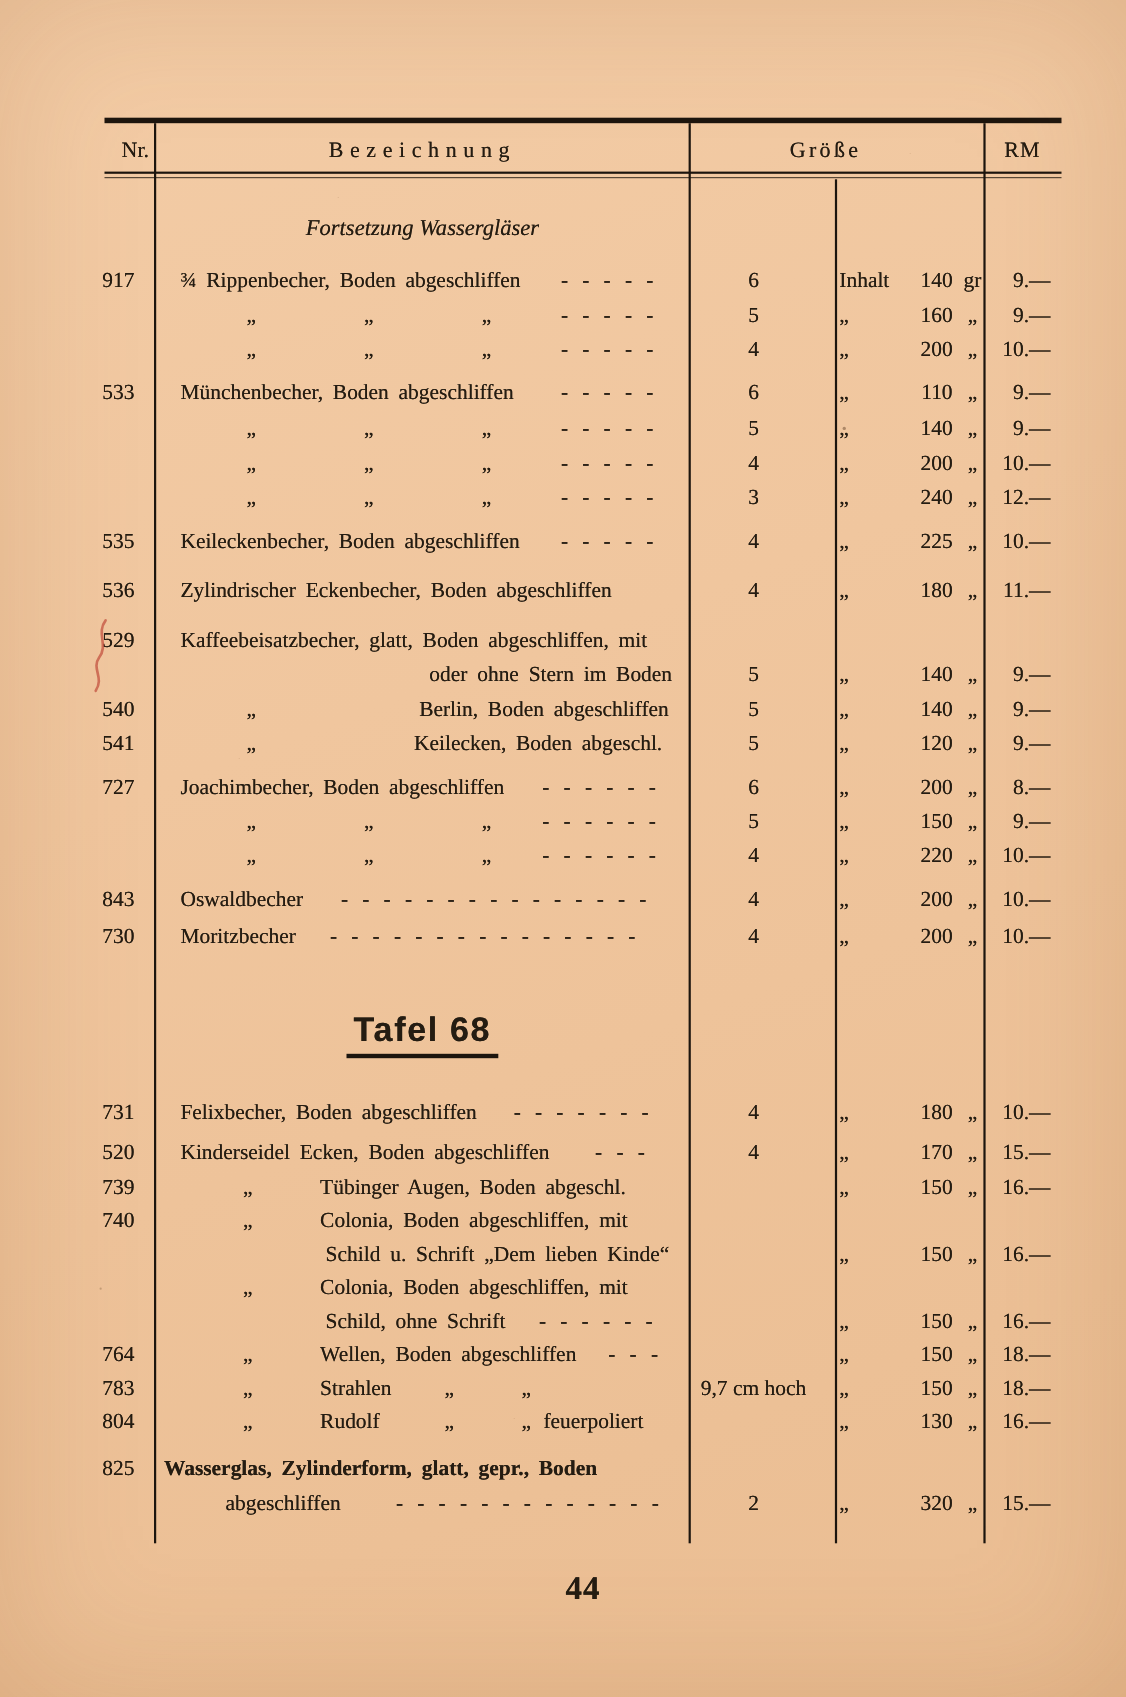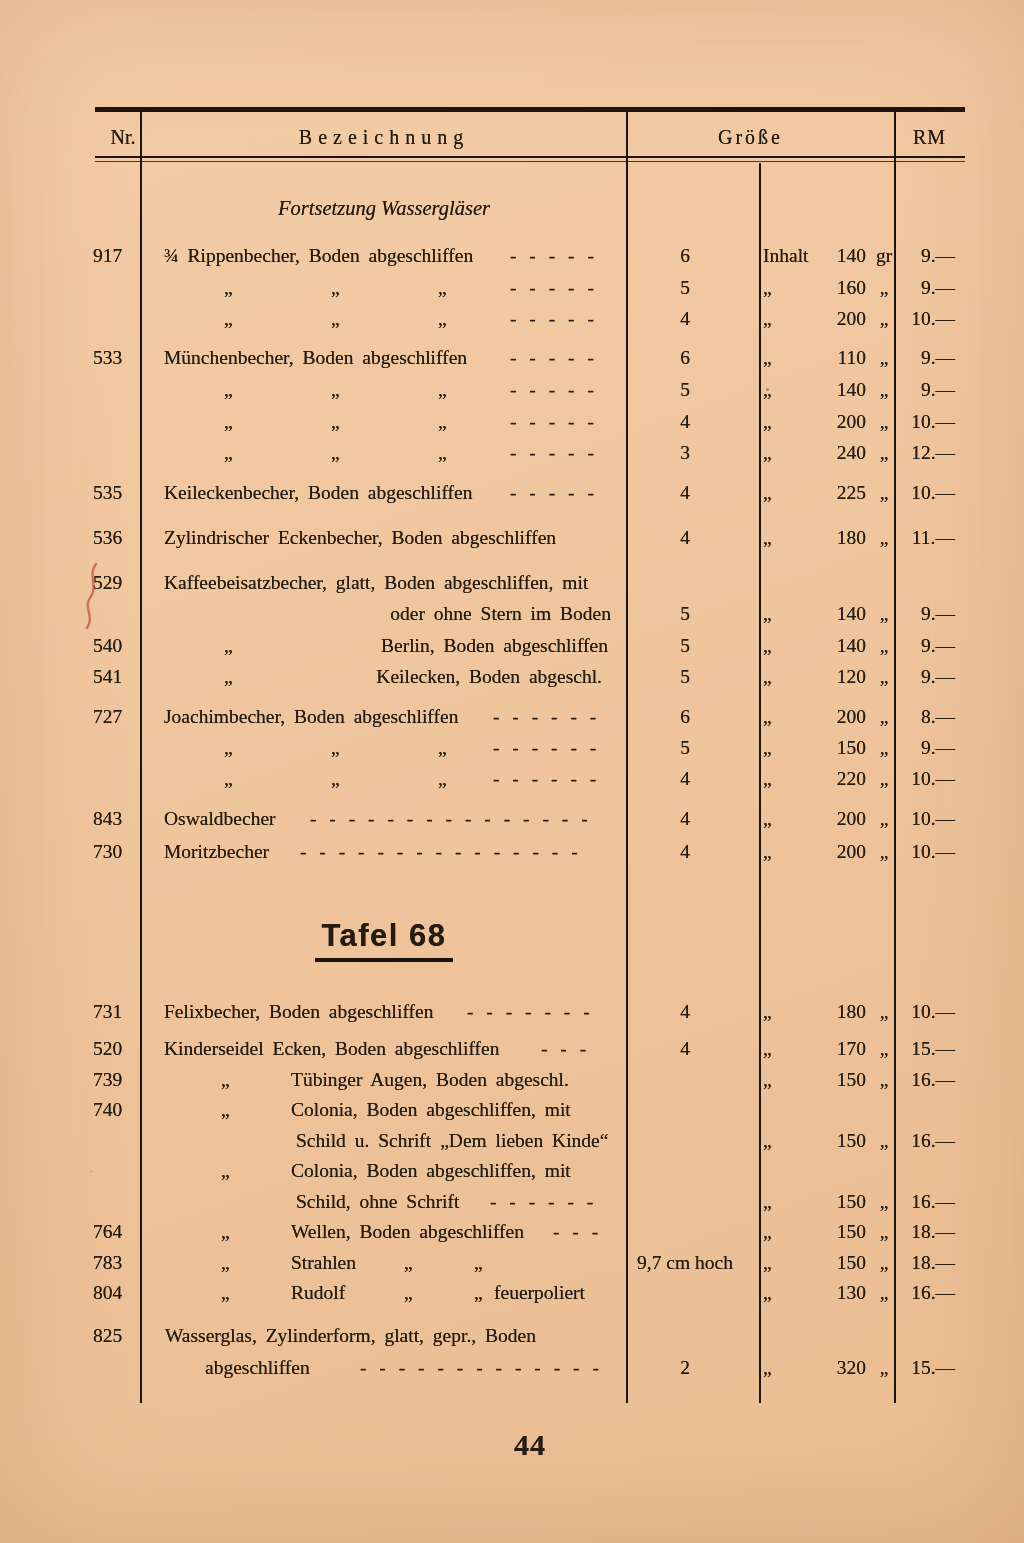--- a/index.html
+++ b/index.html
@@ -439,21 +439,21 @@
         <div class="inh">
           <span class="a">„</span>
           <span class="v">130</span>
           <span class="b">„</span>
         </div>
         <div class="rm">16.—</div>
       </div>
       <div class="line" style="top: 1323px;">
         <div class="nr">825</div>
         <div class="desc">
-          <span style="left: 22px;">Wasserglas, Zylinderform, glatt, gepr., Boden</span>
+          <span style="left: 6px; font-weight: bold;">Wasserglas, Zylinderform, glatt, gepr., Boden</span>
         </div>
       </div>
       <div class="line" style="top: 1355px;">
         <div class="desc">
           <span style="left: 62px;">abgeschliffen</span>
           <span class="leader" style="left: 217px;">- - - - - - - - - - - - -</span>
         </div>
         <div class="size">2</div>
         <div class="inh">
           <span class="a">„</span>

